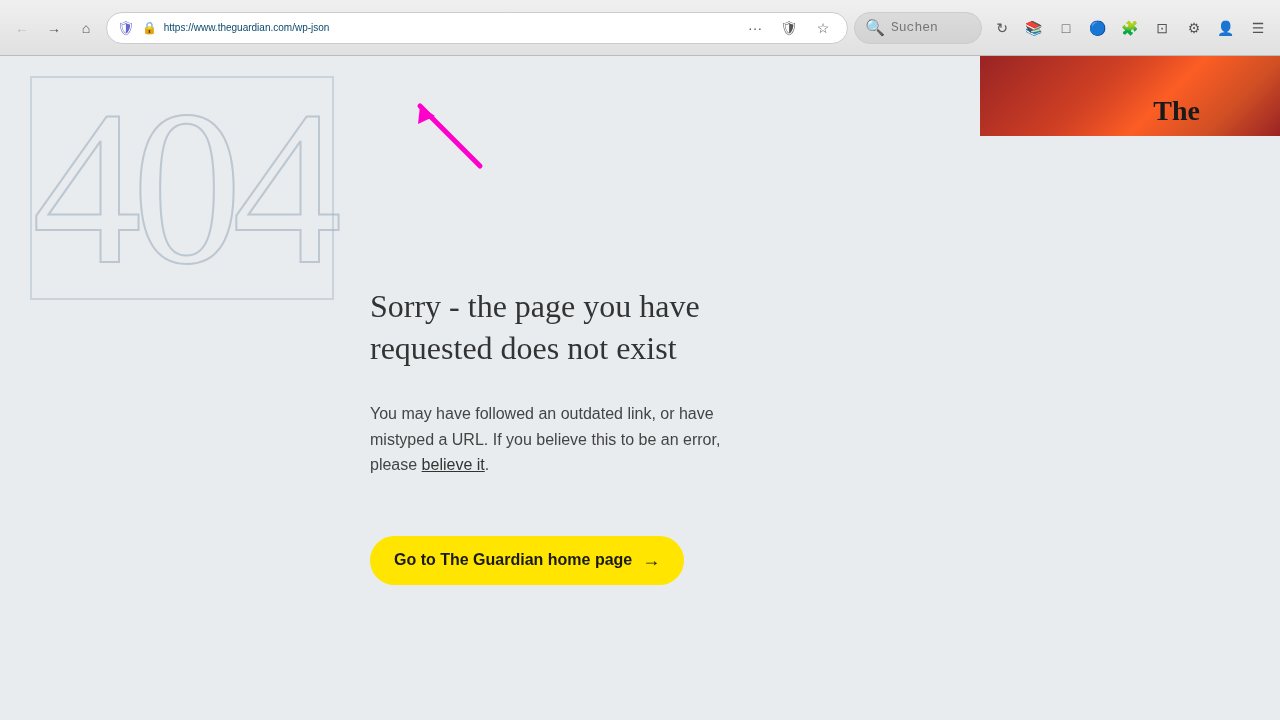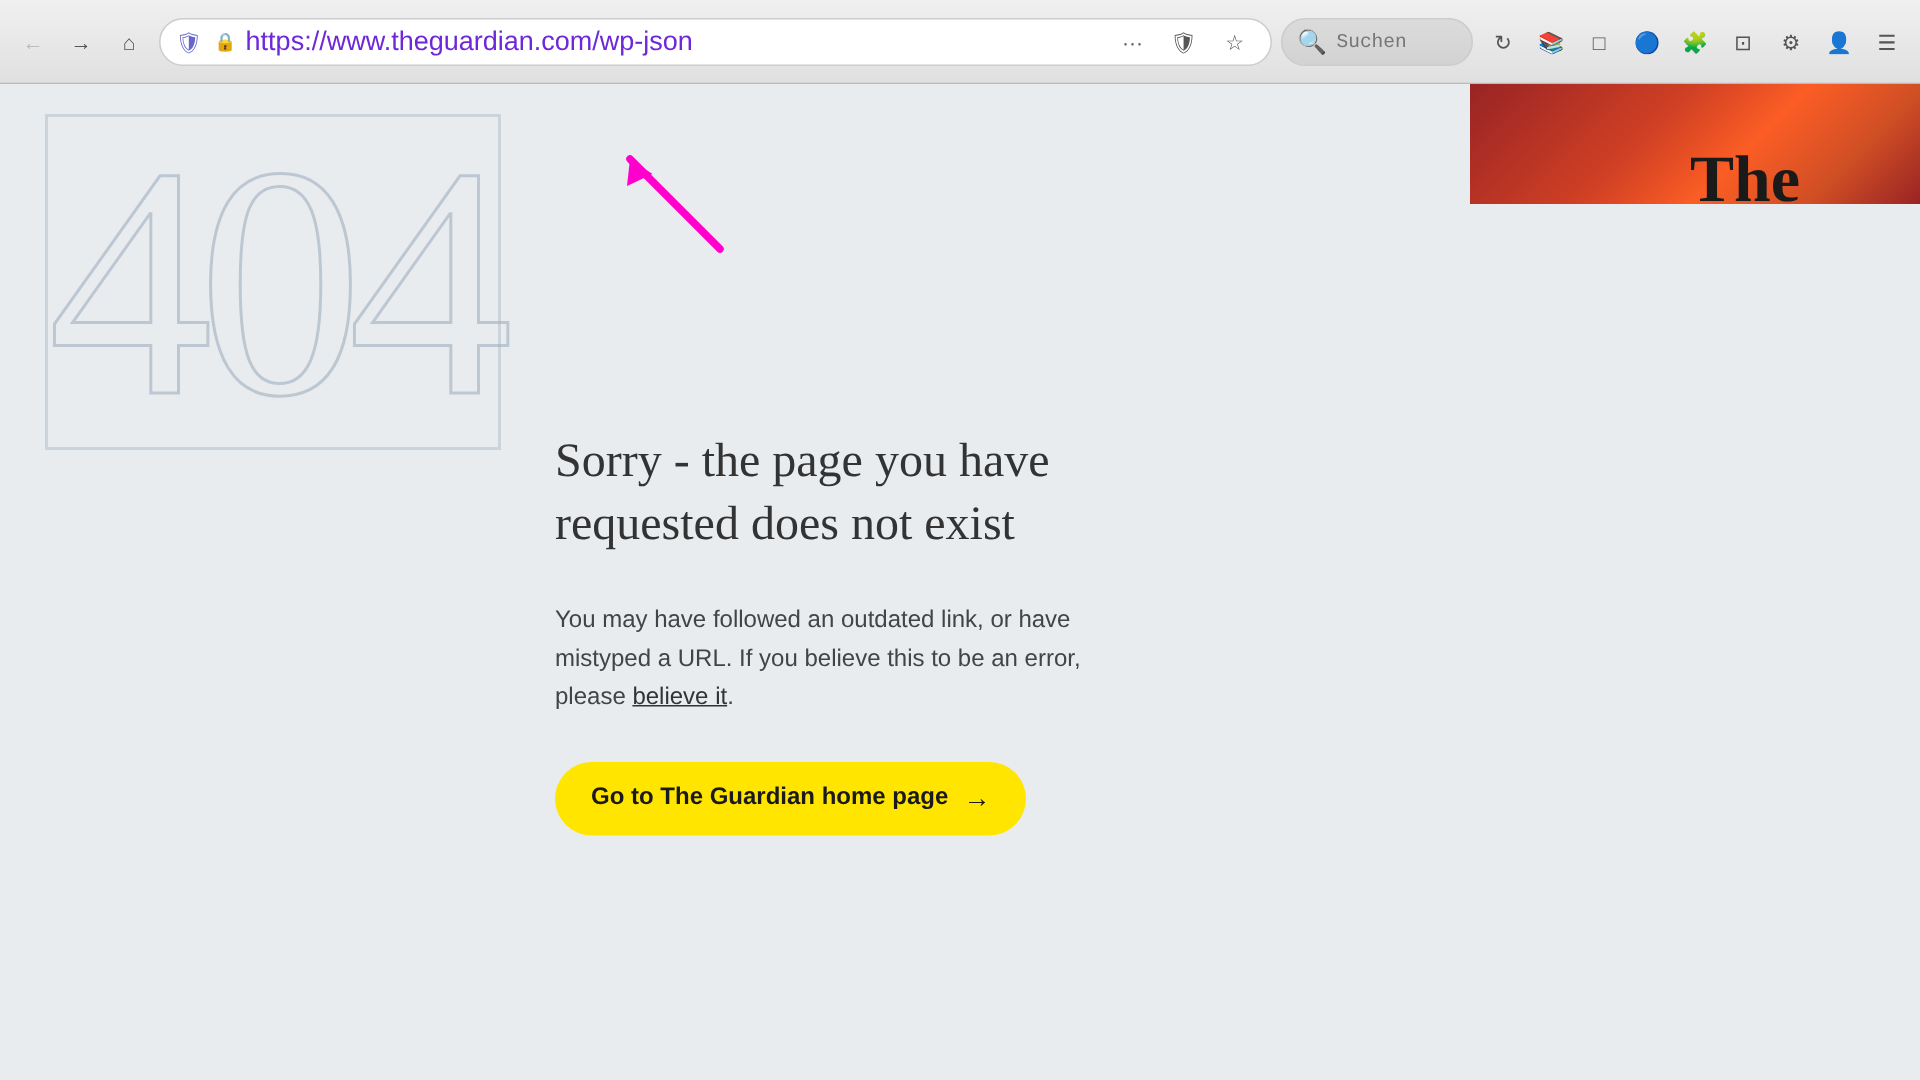--- a/index.html
+++ b/index.html
@@ -69,22 +69,22 @@
       height: 32px;
       gap: 6px;
     }
 
     .lock-icon { color: #555; font-size: 12px; }
 
     .address-bar {
       flex: 1;
       border: none;
       outline: none;
-      font-size: 18px;
-      color: #6d28d9;
+      font-size: 10px;
+      color: #0c4a6e;
       background: transparent;
     }
 
     .toolbar-right {
       display: flex;
       align-items: center;
       gap: 4px;
     }
 
     .toolbar-btn {
@@ -159,21 +159,21 @@
 
     .guardian-logo-text {
       font-size: 52px;
       font-weight: 900;
       color: #1a1a1a;
       font-family: Georgia, 'Times New Roman', serif;
       line-height: 1.1;
     }
 
     .guardian-logo-text .the {
-      font-size: 44px;
+      font-size: 28px;
       text-align: right;
     }
 
     
     .error-content {
       position: absolute;
       top: 230px;
       left: 370px;
       max-width: 380px;
     }
@@ -205,20 +205,21 @@
       gap: 10px;
       background: #ffe500;
       color: #1a1a1a;
       padding: 14px 24px;
       border-radius: 30px;
       font-size: 16px;
       font-weight: 600;
       cursor: pointer;
       border: none;
       text-decoration: none;
+      margin-top: 28px;
     }
 
     .arrow-right {
       font-size: 18px;
     }
 
     
     .annotation-arrow {
       position: absolute;
       top: 40px;

